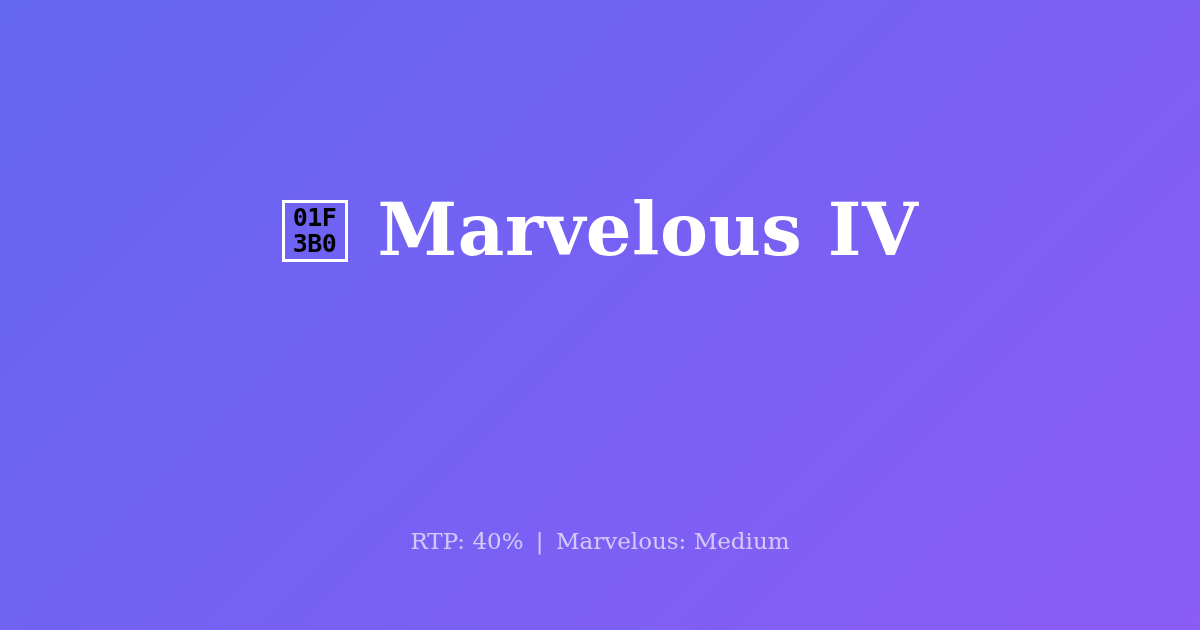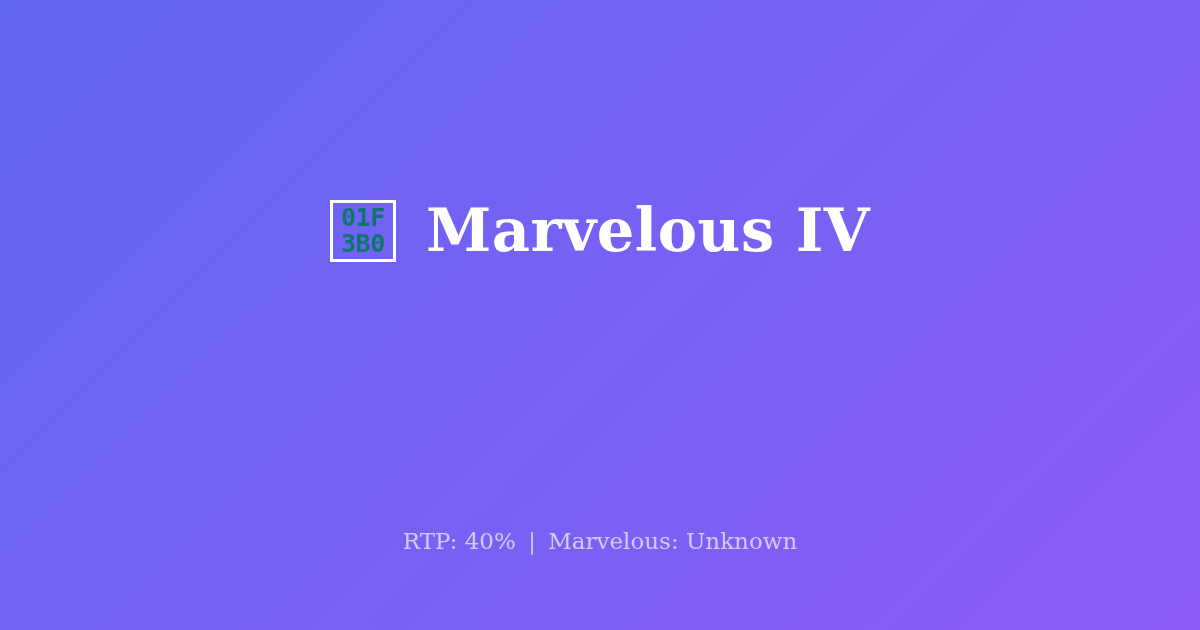--- a/index.html
+++ b/index.html
@@ -53,31 +53,31 @@
     align-items: center;
     justify-content: center;
     width: 66px;
     height: 62px;
     border: 3px solid #ffffff;
     font-family: "DejaVu Sans Mono", "Liberation Mono", monospace;
     font-size: 25px;
     font-weight: 700;
     line-height: 26px;
     letter-spacing: -0.5px;
-    color: #0f766e;
+    color: #000000;
     flex: 0 0 auto;
     transform: translateY(1px);
   }
 
   .tofu span { display: block; }
 
   .game-title {
     font-family: "DejaVu Serif", "Liberation Serif", serif;
     font-weight: 700;
-    font-size: 59px;
+    font-size: 72px;
     line-height: 1;
     color: #ffffff;
     letter-spacing: 0.5px;
   }
 
   .subtitle {
     margin-top: 49px;
     font-family: "DejaVu Serif", "Liberation Serif", serif;
     font-weight: 400;
     font-size: 37px;
@@ -120,16 +120,16 @@
     </div>
 
 
   </div>
 
   <div class="meta">
     <span>RTP:</span>
     <span>40%</span>
     <span class="sep">|</span>
     <span>Marvelous:</span>
-    <span>Unknown</span>
+    <span>Medium</span>
   </div>
 
 </div>
 
 </body></html>

